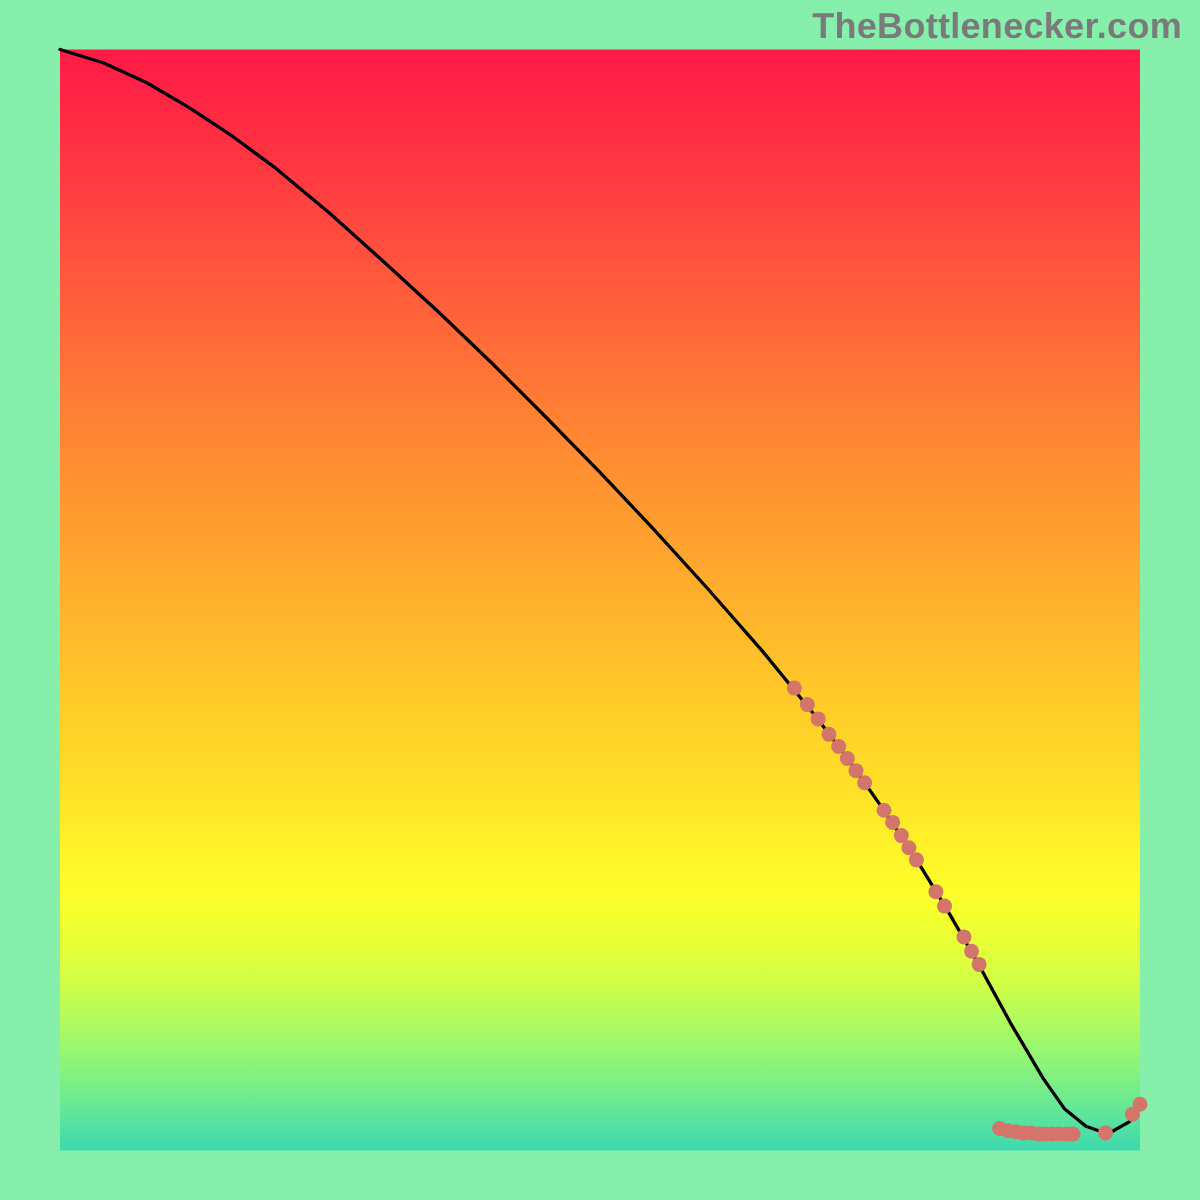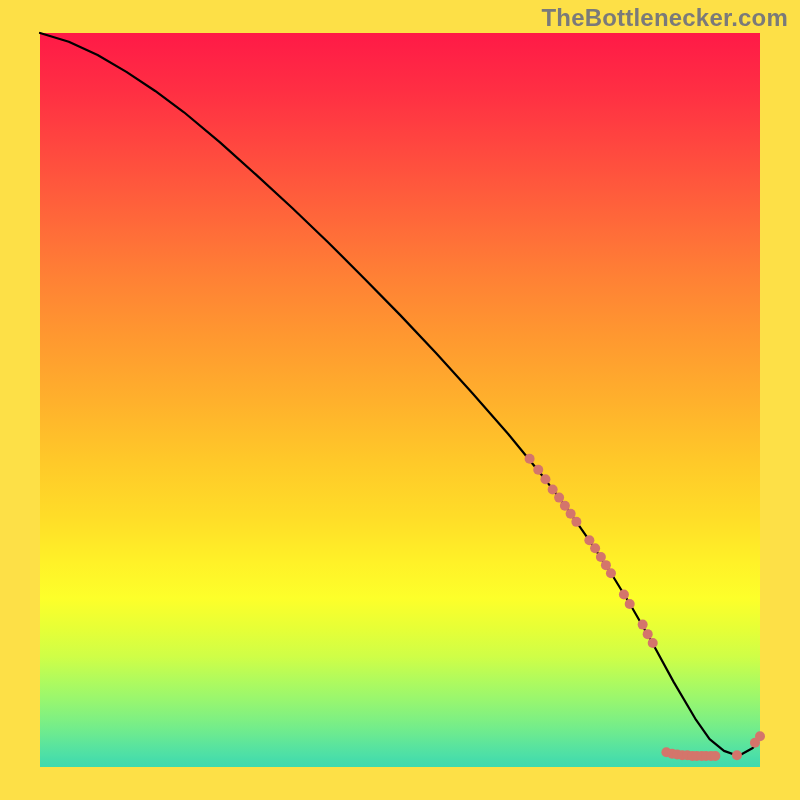--- a/index.html
+++ b/index.html
@@ -8,21 +8,21 @@
     width: 800px;
     height: 800px;
     background: #000;
     overflow: hidden;
     font-family: Arial, Helvetica, sans-serif;
   }
   .frame {
     position: relative;
     width: 800px;
     height: 800px;
-    background: #fde047;
+    background: #86efac;
   }
   .watermark {
     position: absolute;
     top: 4px;
     right: 12px;
     color: #7a7a7a;
     font-size: 24px;
     font-weight: 600;
     letter-spacing: 0.2px;
     z-index: 10;

